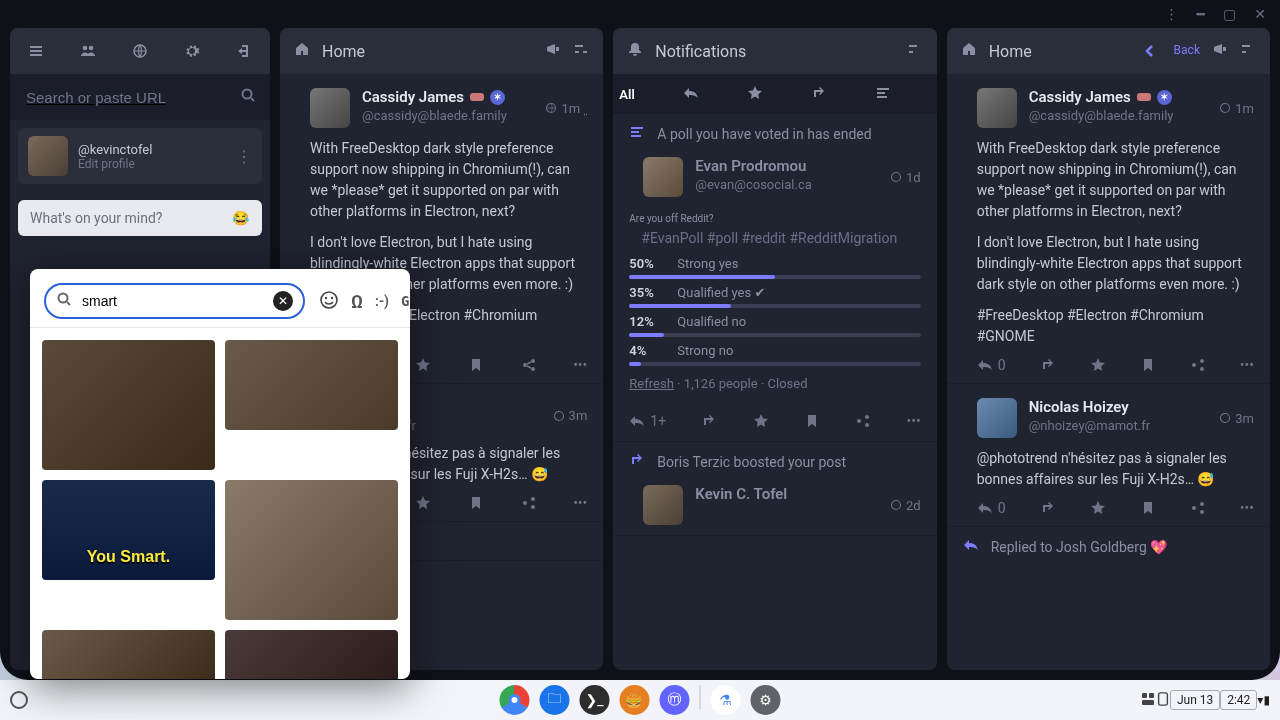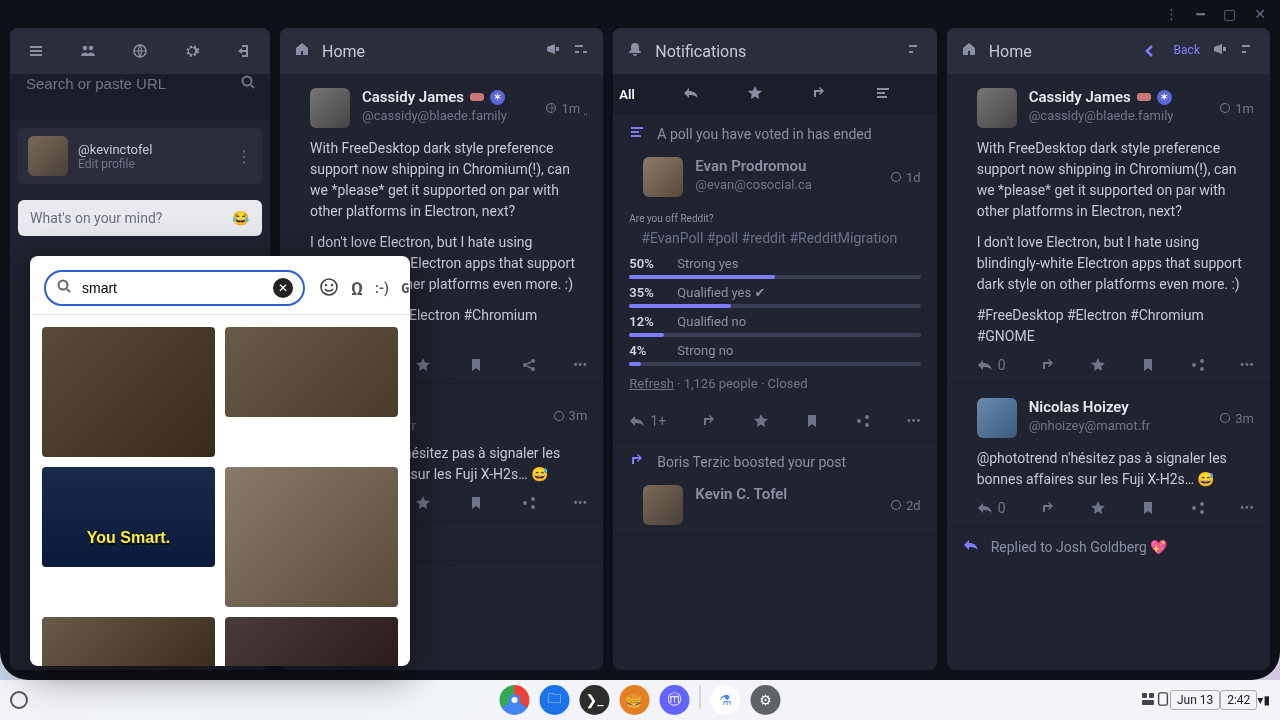--- a/index.html
+++ b/index.html
@@ -21,21 +21,21 @@
   .app-window{position:fixed;left:0;top:0;right:0;bottom:40px;background:var(--bg);display:flex;flex-direction:column;border-radius:0 0 28px 28px;overflow:hidden;}
   .titlebar{height:28px;display:flex;justify-content:flex-end;align-items:center;gap:18px;padding:0 14px;color:#6a6e82;font-size:14px;}
   .titlebar span{cursor:pointer;}
   .columns{flex:1;display:flex;gap:10px;padding:0 10px 10px 10px;overflow:hidden;}
   .col{background:var(--panel-dark);border-radius:8px;display:flex;flex-direction:column;overflow:hidden;}
   .col-left{width:260px;flex:none;}
   .col-feed{flex:1;min-width:0;}
   
   .nav-row{height:46px;display:flex;align-items:center;justify-content:space-around;background:var(--panel);color:var(--muted);}
   .nav-row .ic{width:18px;height:18px;display:flex;align-items:center;justify-content:center;cursor:pointer;}
-  .search-row{height:46px;display:flex;align-items:flex-start;padding:0 14px;background:var(--panel-darker);gap:8px;}
+  .search-row{height:46px;display:flex;align-items:center;padding:0 14px;background:var(--panel-darker);gap:8px;text-decoration:underline;}
   .search-row input{flex:1;background:transparent;border:none;outline:none;color:var(--text);font-size:15px;}
   .search-row input::placeholder{color:var(--muted2);}
   .profile-card{margin:8px;padding:8px 10px;display:flex;align-items:center;gap:10px;background:var(--panel);border-radius:6px;}
   .avatar{width:40px;height:40px;border-radius:6px;background:#555;background:linear-gradient(135deg,#7a6a5a,#4a4036);flex:none;}
   .profile-card .name{color:var(--text);font-size:13px;}
   .profile-card .sub{color:var(--muted2);font-size:12px;}
   .compose{margin:8px;background:#e8eaef;border-radius:6px;padding:10px 12px;display:flex;justify-content:space-between;align-items:center;color:#6b6f7e;font-size:14px;}
   
   .col-hdr{height:46px;background:var(--panel);display:flex;align-items:center;padding:0 14px;gap:12px;color:var(--text);font-size:16px;}
   .col-hdr .title{flex:1;}
@@ -65,29 +65,29 @@
   .poll-opt{padding:4px 16px 2px 16px;}
   .poll-row{display:flex;align-items:center;gap:14px;color:var(--muted);font-size:13px;}
   .poll-pct{width:34px;color:#d0d2de;font-weight:600;}
   .poll-bar{height:4px;background:#3a3e52;border-radius:2px;margin-top:4px;}
   .poll-bar .fill{height:100%;background:var(--accent);border-radius:2px;}
   .poll-meta{padding:8px 16px;color:var(--muted2);font-size:13px;}
   .poll-meta .refresh{text-decoration:underline;cursor:pointer;}
   .badge-verified{width:15px;height:15px;border-radius:50%;background:var(--verified);display:inline-flex;align-items:center;justify-content:center;color:#fff;font-size:9px;}
   .link-ic{width:14px;height:8px;display:inline-block;background:linear-gradient(90deg,#c77,#c77);border-radius:3px;}
   
-  .gif-pop{position:fixed;left:30px;top:256px;width:380px;height:410px;background:#fff;border-radius:8px;box-shadow:0 8px 40px rgba(0,0,0,.5);display:flex;flex-direction:column;overflow:hidden;z-index:50;}
+  .gif-pop{position:fixed;left:30px;top:269px;width:380px;height:410px;background:#fff;border-radius:8px;box-shadow:0 8px 40px rgba(0,0,0,.5);display:flex;flex-direction:column;overflow:hidden;z-index:50;}
   .gif-top{padding:14px 14px 8px 14px;display:flex;align-items:center;gap:14px;border-bottom:1px solid #e3e6ec;}
   .gif-search{flex:1;display:flex;align-items:center;gap:8px;border:2px solid #2b5fd9;border-radius:22px;padding:6px 10px;}
   .gif-search input{flex:1;border:none;outline:none;font-size:14px;}
   .gif-clear{width:20px;height:20px;border-radius:50%;background:#222;color:#fff;display:flex;align-items:center;justify-content:center;font-size:12px;cursor:pointer;}
   .gif-tabs{display:flex;gap:12px;color:#555;font-size:14px;align-items:center;}
   .gif-tabs .t{cursor:pointer;}
   .gif-grid{flex:1;padding:12px;display:grid;grid-template-columns:1fr 1fr;gap:10px;overflow:hidden;}
-  .gif-cell{background:#333;border-radius:4px;display:flex;align-items:flex-end;justify-content:center;color:#ffeb3b;font-weight:800;font-family:Impact,sans-serif;text-shadow:0 2px 0 #000;padding:20px;font-size:16px;}
+  .gif-cell{background:#333;border-radius:4px;display:flex;align-items:flex-end;justify-content:center;color:#ffeb3b;font-weight:800;font-family:Impact,sans-serif;text-shadow:0 2px 0 #000;padding:14px;font-size:16px;}
   
   .taskbar{position:fixed;left:0;right:0;bottom:0;height:40px;background:rgba(244,246,250,.96);display:flex;align-items:center;padding:0 10px;gap:10px;font-size:12px;color:#222;}
   .taskbar .center{position:absolute;left:50%;transform:translateX(-50%);display:flex;gap:10px;}
   .dock-ic{width:30px;height:30px;border-radius:50%;display:flex;align-items:center;justify-content:center;color:#fff;font-size:14px;}
   .taskbar .right{margin-left:auto;display:flex;align-items:center;}
   .tray-box{border:1px solid #aaa;border-radius:3px;padding:2px 6px;font-size:12px;}
   
   svg{width:16px;height:16px;fill:currentColor;}
 </style>
 </head>

